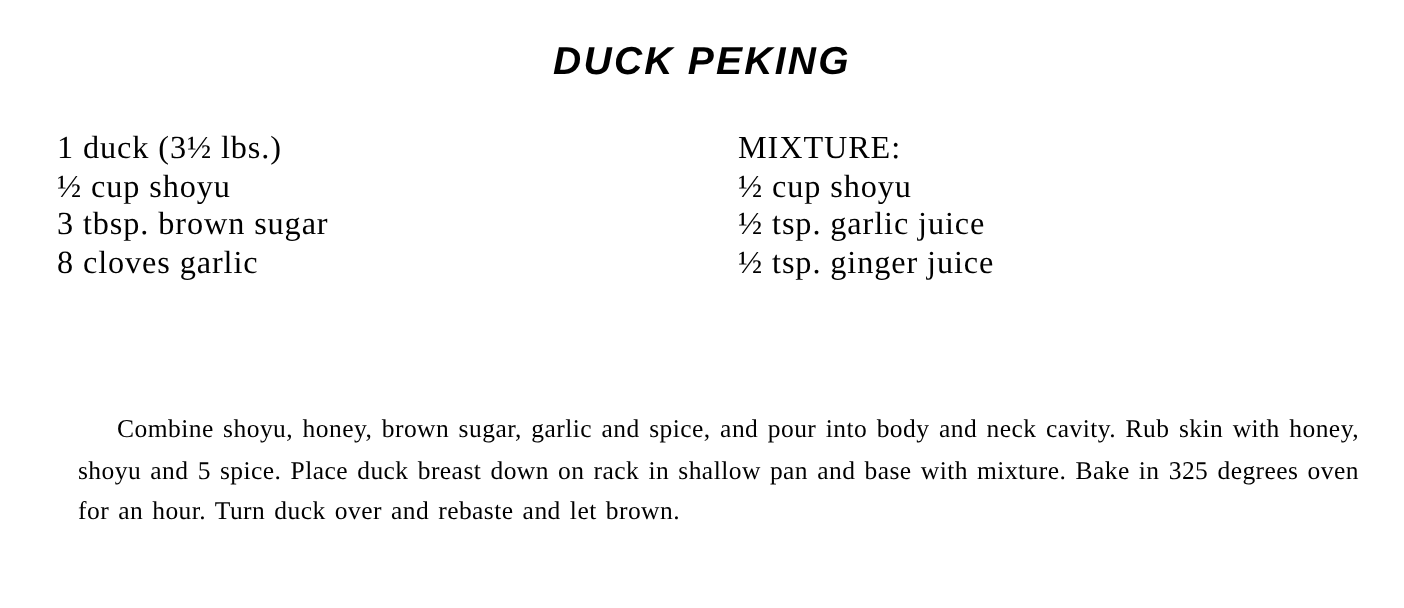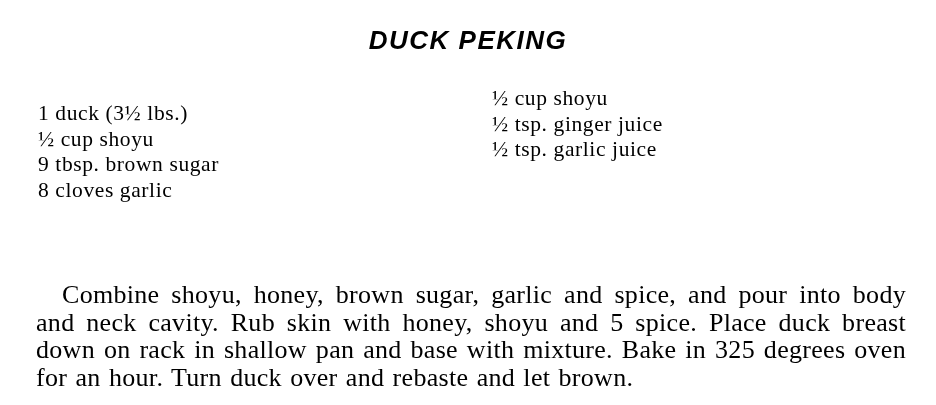--- a/index.html
+++ b/index.html
@@ -36,69 +36,69 @@
     padding-left: 38px;
     display: block;
     height: 160px;
   }
   .col {
     position: absolute;
     top: 0;
   }
   .col-left {
     left: 38px;
-    margin-top: 15px;
   }
   .col-right {
     left: 492px;
   }
   .ing-line {
     font-size: 21.5px;
     line-height: 25.5px;
     letter-spacing: 0.6px;
     white-space: nowrap;
   }
   .mixture-head {
     font-size: 21.5px;
     line-height: 25.5px;
     letter-spacing: 0.6px;
     white-space: nowrap;
   }
   .method {
     position: absolute;
-    left: 36px;
+    left: 52px;
     right: 30px;
     top: 255px;
-    font-size: 26px;
+    font-size: 17px;
     line-height: 27.5px;
     text-align: justify;
     text-indent: 26px;
     letter-spacing: 0.3px;
     word-spacing: 1.5px;
   }
 </style>
 </head>
 <body>
 
 <div class="page">
 
   <h1 class="recipe-title">DUCK PEKING</h1>
 
   <div class="ingredients">
 
     <div class="col col-left">
       <div class="ing-line">1 duck (3½ lbs.)</div>
       <div class="ing-line">½ cup shoyu</div>
-      <div class="ing-line">9 tbsp. brown sugar</div>
+      <div class="ing-line">3 tbsp. brown sugar</div>
       <div class="ing-line">8 cloves garlic</div>
     </div>
 
     <div class="col col-right">
+      <div class="mixture-head">MIXTURE:</div>
       <div class="ing-line">½ cup shoyu</div>
+      <div class="ing-line">½ tsp. garlic juice</div>
       <div class="ing-line">½ tsp. ginger juice</div>
-      <div class="ing-line">½ tsp. garlic juice</div>
     </div>
 
   </div>
 
   <p class="method">Combine shoyu, honey, brown sugar, garlic and spice, and pour into body and neck cavity. Rub skin with honey, shoyu and 5 spice. Place duck breast down on rack in shallow pan and base with mixture. Bake in 325 degrees oven for an hour. Turn duck over and rebaste and let brown.</p>
 
 </div>
 
 </body></html>

